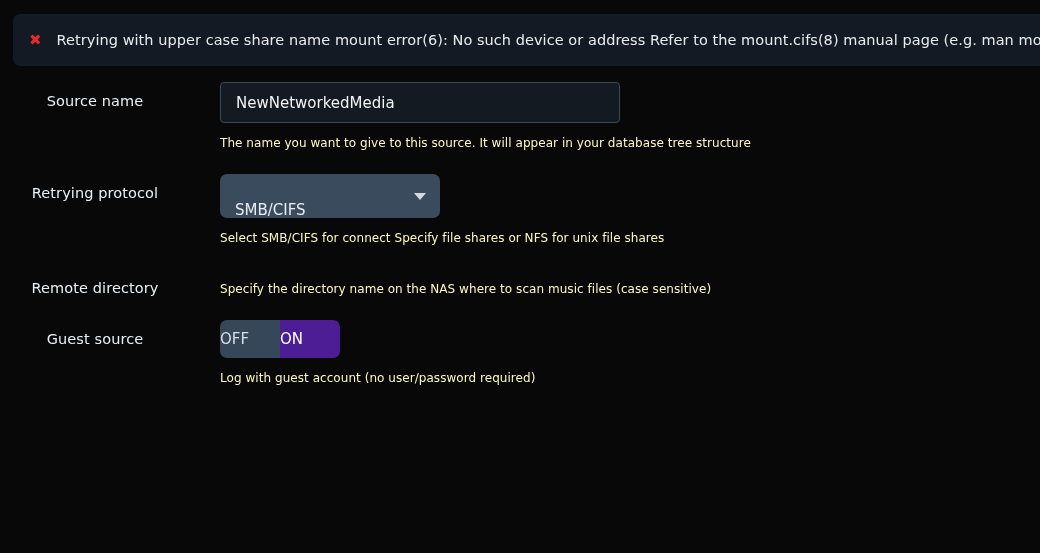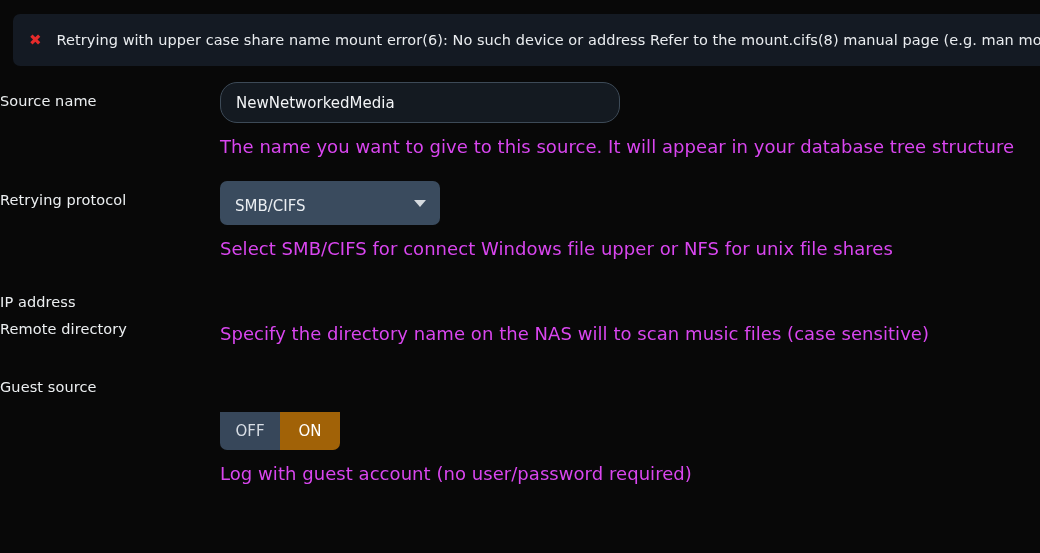--- a/index.html
+++ b/index.html
@@ -53,106 +53,105 @@
     top: 82px;
     width: 1040px;
   }
   .row {
     display: flex;
     align-items: flex-start;
   }
   .label-col {
     width: 190px;
     flex: 0 0 190px;
-    text-align: left;
+    text-align: center;
     font-size: 14.5px;
     color: #eceff1;
     padding-top: 11px;
     box-sizing: border-box;
     letter-spacing: 0.1px;
   }
   .field-col {
     flex: 1 1 auto;
     padding-left: 30px;
     box-sizing: border-box;
   }
 
   .text-input {
     display: block;
     width: 400px;
     height: 41px;
     background: #141a21;
     border: 1px solid #3d4a57;
-    border-radius: 17px;
+    border-radius: 4px;
     color: #f2f4f6;
     font-family: "DejaVu Sans", "Liberation Sans", sans-serif;
     font-size: 15px;
     padding: 0 15px;
     box-sizing: border-box;
     outline: none;
   }
 
   .select-box {
     position: relative;
     display: block;
     width: 220px;
     height: 44px;
     background: #3a4b5e;
     border: none;
     border-radius: 7px;
     color: #e9edf1;
     font-family: "DejaVu Sans", "Liberation Sans", sans-serif;
     font-size: 15px;
     line-height: 44px;
-    padding: 3px 15px;
+    padding: 14px 15px;
     box-sizing: border-box;
     cursor: pointer;
     user-select: none;
   }
   .select-caret {
     position: absolute;
     right: 14px;
     top: 50%;
     margin-top: -3px;
     width: 0;
     height: 0;
     border-left: 6px solid transparent;
     border-right: 6px solid transparent;
     border-top: 7px solid #d5dadf;
   }
 
   .helper {
-    font-size: 18px;
-    color: #d946ef;
+    font-size: 12px;
+    color: #fef9c3;
     margin-top: 13px;
     margin-bottom: 24px;
     letter-spacing: 0.05px;
   }
 
   .toggle {
     display: inline-flex;
     border-radius: 7px;
     overflow: hidden;
     user-select: none;
   }
   .toggle-seg {
     width: 60px;
     height: 38px;
     line-height: 38px;
-    text-align: center;
+    text-align: left;
     font-size: 15px;
     cursor: pointer;
-    margin-top: 44px;
   }
   .toggle-off {
     background: #37475a;
     color: #d8dee5;
   }
   .toggle-on {
-    background: #a16207;
+    background: #4c1d95;
     color: #ffffff;
   }
 </style>
 </head>
 <body>
 
 <div class="banner">
   <span class="banner-icon">✖</span>
   <span class="banner-text">Retrying with upper case share name mount error(6): No such device or address Refer to the mount.cifs(8) manual page (e.g. man mount.cifs)</span>
 </div>
@@ -167,34 +166,33 @@
     </div>
   </div>
 
   <div class="row">
     <div class="label-col">Retrying protocol</div>
     <div class="field-col">
       <div class="select-box">
         <span>SMB/CIFS</span>
         <span class="select-caret"></span>
       </div>
-      <div class="helper">Select SMB/CIFS for connect Windows file upper or NFS for unix file shares</div>
-    </div>
-  </div>
-
-  <div class="row">
-    <div class="label-col">IP address</div>
+      <div class="helper">Select SMB/CIFS for connect Specify file shares or NFS for unix file shares</div>
+    </div>
+  </div>
+
+  <div class="row">
     <div class="field-col">
     </div>
   </div>
 
   <div class="row">
     <div class="label-col">Remote directory</div>
     <div class="field-col">
-      <div class="helper">Specify the directory name on the NAS will to scan music files (case sensitive)</div>
+      <div class="helper">Specify the directory name on the NAS where to scan music files (case sensitive)</div>
     </div>
   </div>
 
   <div class="row">
     <div class="label-col">Guest source</div>
     <div class="field-col">
       <div class="toggle">
         <div class="toggle-seg toggle-off">OFF</div>
         <div class="toggle-seg toggle-on">ON</div>
       </div>

